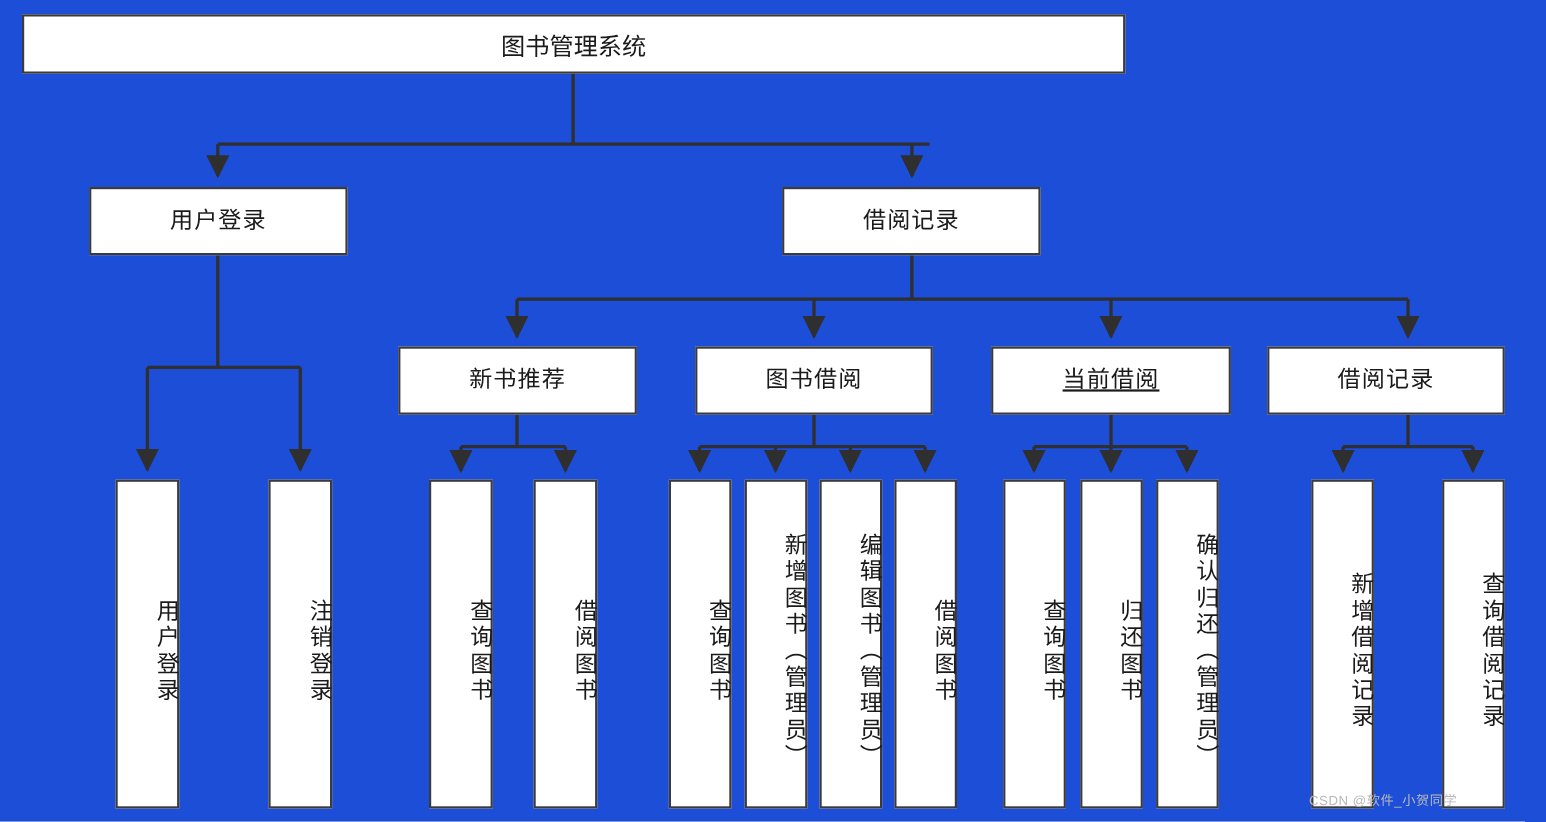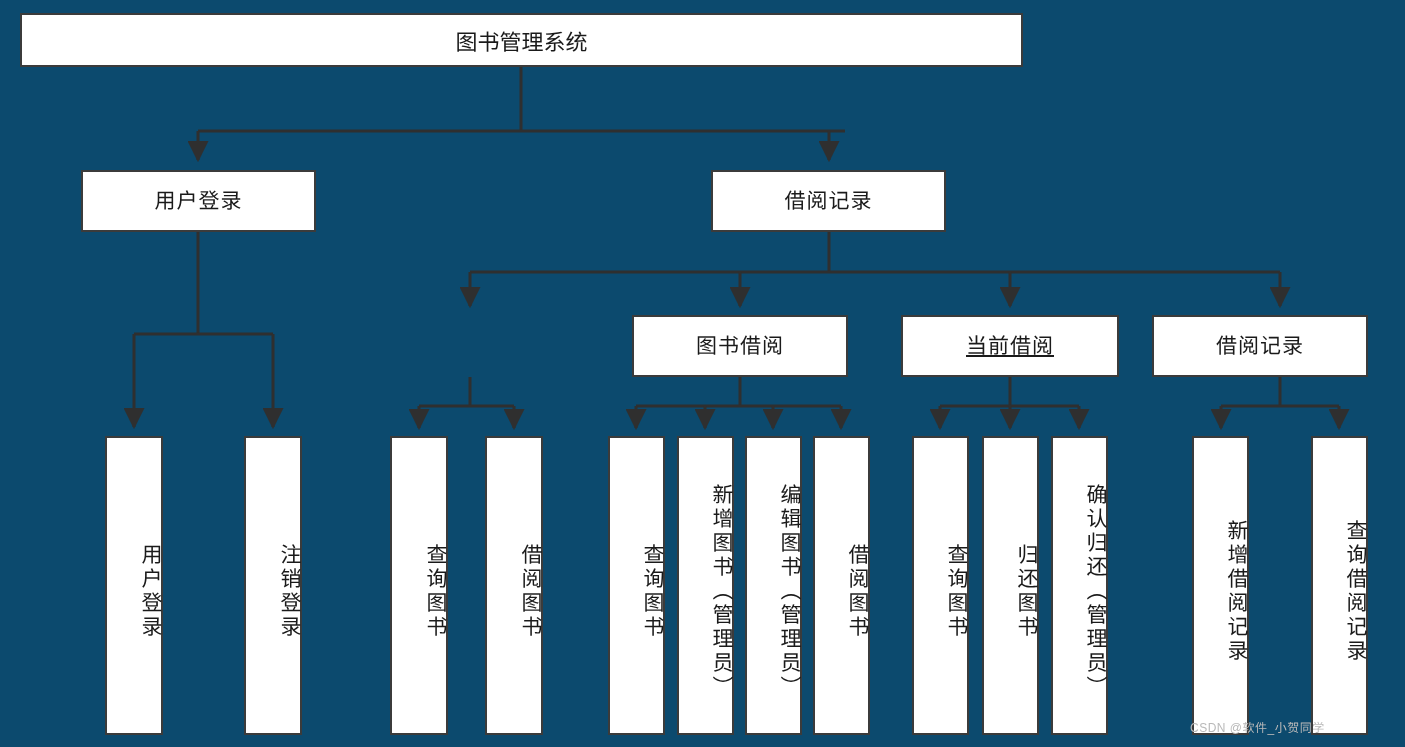--- a/index.html
+++ b/index.html
@@ -8,21 +8,21 @@
     padding: 0;
     background: #ffffff;
   }
   body {
     font-family: "Liberation Sans", "DejaVu Sans", sans-serif;
   }
   #canvas {
     position: relative;
     width: 1405px;
     height: 747px;
-    background: #0c4a6e;
+    background: #1d4ed8;
     overflow: hidden;
   }
   #wires {
     position: absolute;
     left: 0;
     top: 0;
     width: 1405px;
     height: 747px;
     pointer-events: none;
   }
@@ -128,20 +128,23 @@
     <span>图书管理系统</span>
   </div>
 
   <div class="node h" style="left:81px; top:170px; width:235px; height:62px;">
     <span>用户登录</span>
   </div>
   <div class="node h" style="left:711px; top:170px; width:235px; height:62px;">
     <span>借阅记录</span>
   </div>
 
+  <div class="node h" style="left:362px; top:315px; width:217px; height:62px;">
+    <span>新书推荐</span>
+  </div>
   <div class="node h" style="left:632px; top:315px; width:216px; height:62px;">
     <span>图书借阅</span>
   </div>
   <div class="node h" style="left:901px; top:315px; width:218px; height:62px;text-decoration:underline;">
     <span>当前借阅</span>
   </div>
   <div class="node h" style="left:1116px; top:315px; width:216px; height:62px;margin-left:36px;">
     <span>借阅记录</span>
   </div>
 

